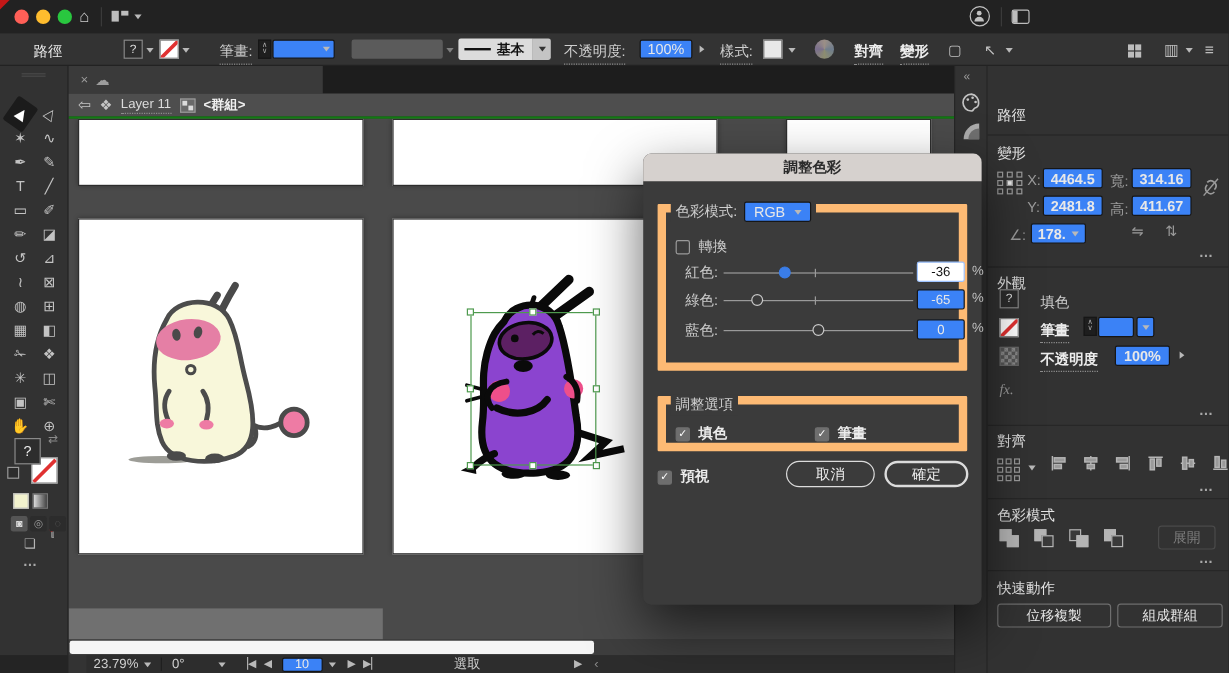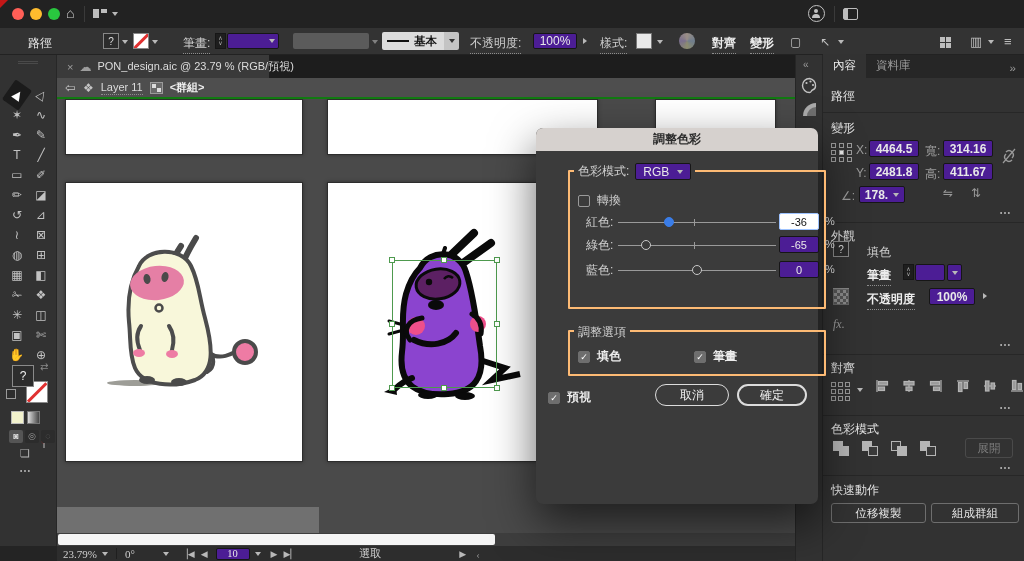--- a/index.html
+++ b/index.html
@@ -9,21 +9,21 @@
     font-family:"Liberation Sans","DejaVu Sans",sans-serif;
     color:#d6d6d6; font-size:12px; background:#333;
     -webkit-font-smoothing:antialiased;
   }
   .abs { position:absolute; }
   .row { display:flex; align-items:center; }
   .txt { color:#cfcfcf; }
   .dim { color:#9b9b9b; }
   .white { color:#ececec; }
   .und { border-bottom:1px dotted #8d8d8d; padding-bottom:1px; }
-  .field { background:#4c1d95; border:1px solid #161616; color:#e8e8e8;
+  .field { background:#3b82f6; border:1px solid #161616; color:#e8e8e8;
            display:flex; align-items:center; justify-content:center; border-radius:2px; }
   .cv { width:0; height:0; border-left:3.5px solid transparent; border-right:3.5px solid transparent;
         border-top:4px solid #b9b9b9; display:inline-block; }
   .cvr{ width:0; height:0; border-top:3.5px solid transparent; border-bottom:3.5px solid transparent;
         border-left:4px solid #b9b9b9; display:inline-block; }
   .sep { width:1px; background:#1c1c1c; }
   .dots3 { color:#a8a8a8; letter-spacing:2px; font-weight:bold; }
   
   #titlebar { left:0; top:0; width:1024px; height:28px; background:#222; }
   .tl { width:12px; height:12px; border-radius:50%; display:inline-block; }
@@ -60,21 +60,21 @@
   #tools { position:absolute; left:5px; top:30px; width:48px; display:grid;
            grid-template-columns:24px 24px; }
   .tool { height:20px; display:flex; align-items:center; justify-content:center; color:#c3c3c3;
           font-size:12px; border-radius:2px; }
   .tool.sel { background:#1b1b1b; color:#fff; }
   
   #dialog { left:536px; top:128px; width:282px; height:376px; border-radius:7px;
             background:#3b3b3b; box-shadow:0 18px 45px rgba(0,0,0,.6); z-index:30; }
   #dlg-head { height:23px; background:#d6d1ce; border-radius:7px 7px 0 0; display:flex;
               align-items:center; justify-content:center; color:#2c2c2c; font-weight:bold; font-size:12px; }
-  .fieldset { position:absolute; border:2px solid #fdba74; border-radius:1px;margin-left:20px; }
+  .fieldset { position:absolute; border:7px solid #fdba74; border-radius:1px; }
   .legend { position:absolute; top:-8px; left:4px; background:#3b3b3b; padding:0 4px; display:flex;
             align-items:center; gap:6px; }
   .cb { width:12px; height:12px; border:1px solid #9a9a9a; border-radius:2px; background:transparent;
         display:inline-flex; align-items:center; justify-content:center; font-size:9px; color:#fff; }
   .cb.on { background:#6e6e6e; border-color:#6e6e6e; }
   .slider-row { position:absolute; left:16px; width:250px; height:18px; display:flex; align-items:center; }
   .track { position:absolute; left:32px; width:158px; height:1px; background:#9a9a9a; top:9px; }
   .tick { position:absolute; width:1px; height:7px; background:#9a9a9a; top:6px; }
   .knob { position:absolute; top:4px; width:10px; height:10px; border-radius:50%;
           border:1.5px solid #c9c9c9; background:#3b3b3b; }
@@ -98,22 +98,22 @@
   .refgrid i.c { background:#e8e8e8; }
   .checker { background-color:#555;
     background-image:linear-gradient(45deg,#8a8a8a 25%,transparent 25%,transparent 75%,#8a8a8a 75%),
                      linear-gradient(45deg,#8a8a8a 25%,transparent 25%,transparent 75%,#8a8a8a 75%);
     background-size:6px 6px; background-position:0 0,3px 3px; }
   .qbtn { border:1px solid #6e6e6e; border-radius:3px; background:transparent; color:#e8e8e8;
           font-size:11.5px; display:flex; align-items:center; justify-content:center; }
   .pf { position:relative; width:20px; height:16px; display:inline-block; }
   .pf i { position:absolute; width:10px; height:10px; display:block; }
   
-  #statusbar { left:57px; top:546px; width:738px; height:15px; background:#2d2d2d; font-size:11px;
-               display:flex; align-items:center; color:#cfcfcf;font-family:Liberation Serif, serif; }
+  #statusbar { left:72px; top:546px; width:738px; height:15px; background:#2d2d2d; font-size:11px;
+               display:flex; align-items:center; color:#cfcfcf; }
   #blcorner { left:0; top:546px; width:57px; height:15px; background:#242424; }
   .align-ic { display:inline-block; }
   svg { display:block; }
 </style>
 </head>
 <body>
 
 <div id="app">
 
   <div id="titlebar" class="abs row">
@@ -181,21 +181,20 @@
     </span>
     <span class="abs" style="left:970px;top:6px;color:#bdbdbd;font-size:13px;">▥</span>
     <span class="cv abs" style="left:988px;top:12px;"></span>
     <span class="abs" style="left:1004px;top:6px;color:#bdbdbd;font-size:13px;">≡</span>
   </div>
 
   <div id="tabbar" class="abs">
     <div id="doctab" style="width:212px;">
       <span style="color:#9d9d9d;">×</span>
       <span style="color:#9d9d9d;font-size:12px;">☁</span>
-      <span style="color:#dcdcdc;white-space:nowrap;">PON_design.aic @ 23.79 % (RGB/預視)</span>
     </div>
   </div>
 
   <div id="breadcrumb" class="abs">
     <span style="color:#c5c5c5;font-size:13px;">⇦</span>
     <span style="color:#c5c5c5;font-size:12px;">❖</span>
     <span class="und" style="color:#dcdcdc;">Layer 11</span>
     <span style="width:13px;height:12px;border:1px solid #9a9a9a;background:#6a6a6a;position:relative;">
       <i style="position:absolute;left:1px;top:1px;width:4px;height:4px;background:#dcdcdc;"></i>
       <i style="position:absolute;right:1px;bottom:1px;width:4px;height:4px;background:#dcdcdc;"></i>
@@ -345,25 +344,20 @@
         <circle cx="9.5" cy="4.5" r="1.1" fill="#c3c3c3"></circle>
         <circle cx="12" cy="8" r="1.1" fill="#c3c3c3"></circle>
     </svg>
     <svg class="abs" style="left:5px;top:46px;" width="17" height="17" viewBox="0 0 17 17">
       <path d="M2,15 A13,13 0 0 1 15,2 L15,15 Z" fill="#ababab"></path>
       <path d="M6,15 A9,9 0 0 1 15,6 L15,15 Z" fill="#6f6f6f"></path>
     </svg>
   </div>
 
   <div id="rightpanel" class="abs">
-    <div id="ptabs">
-      <span class="ptab active">內容</span>
-      <span class="ptab dim">資料庫</span>
-      <span style="margin-left:auto;padding:4px 8px;color:#9a9a9a;">»</span>
-    </div>
 
     <span class="abs sect-title" style="left:8px;top:33px;">路徑</span>
     <div class="divider" style="top:57px;"></div>
 
     <span class="abs sect-title" style="left:8px;top:65px;">變形</span>
     <span class="abs refgrid" style="left:8px;top:88px;">
       <i></i>
         <i></i>
         <i></i>
         <i></i>

